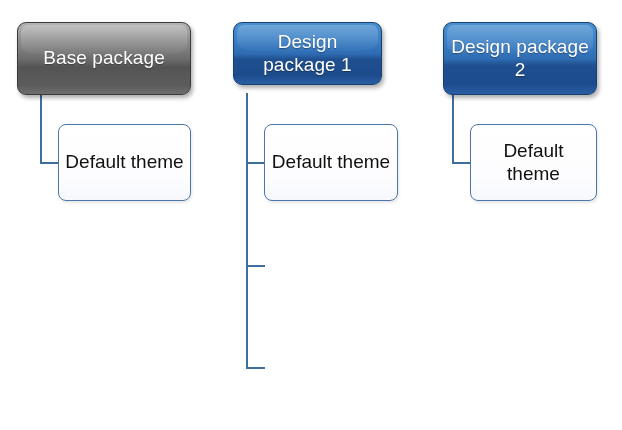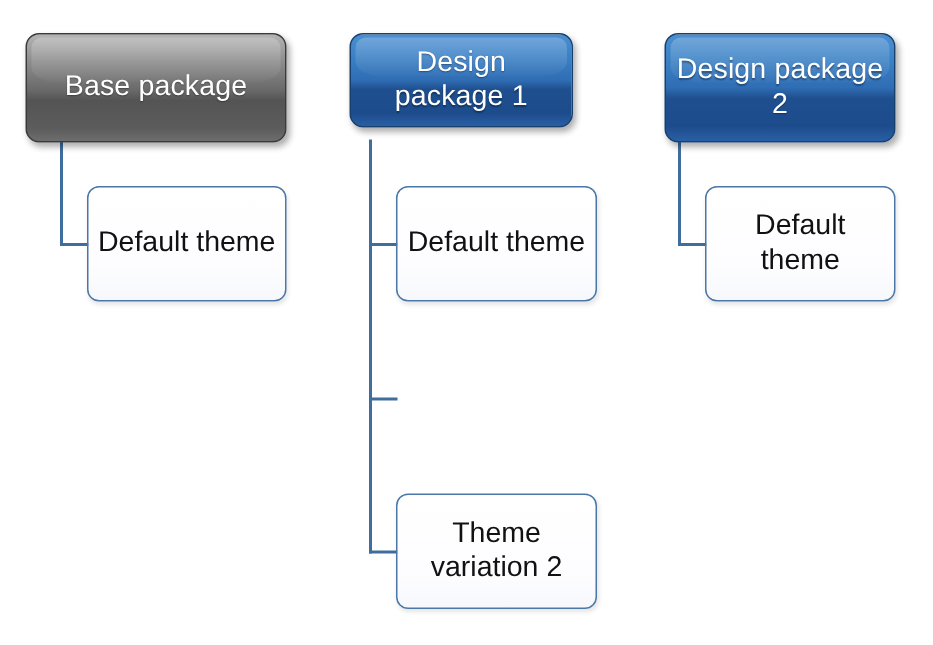--- a/index.html
+++ b/index.html
@@ -119,23 +119,20 @@
   <div class="parent-box blue" style="left:233px; top:22px; width:149px; height:63px;">
     <span class="glare"></span>
     <span class="plabel">Design package 1</span>
   </div>
 
   <div class="child-box" style="left:264px; top:124px; width:134px; height:77px;">
     <span class="clabel">Default theme</span>
   </div>
 
 
-  <div class="child-box" style="left:264px; top:329px; width:134px; height:77px;">
-    <span class="clabel">Theme variation 2</span>
-  </div>
 
   <div class="conn-v" style="left:452px; top:93px; height:71px;"></div>
   <div class="conn-h" style="left:452px; top:162px; width:19px;"></div>
 
   <div class="parent-box blue" style="left:443px; top:22px; width:154px; height:73px;">
     <span class="glare"></span>
     <span class="plabel">Design package 2</span>
   </div>
 
   <div class="child-box" style="left:470px; top:124px; width:127px; height:77px;">

